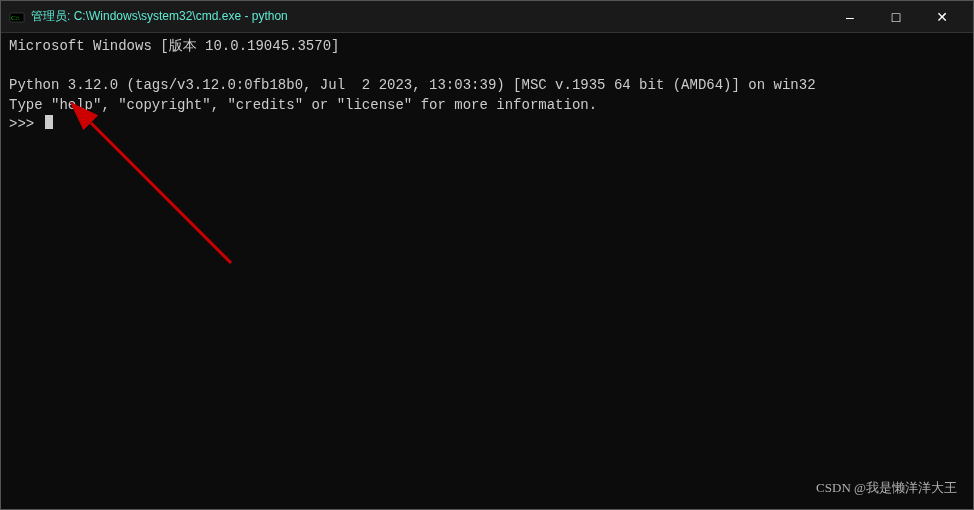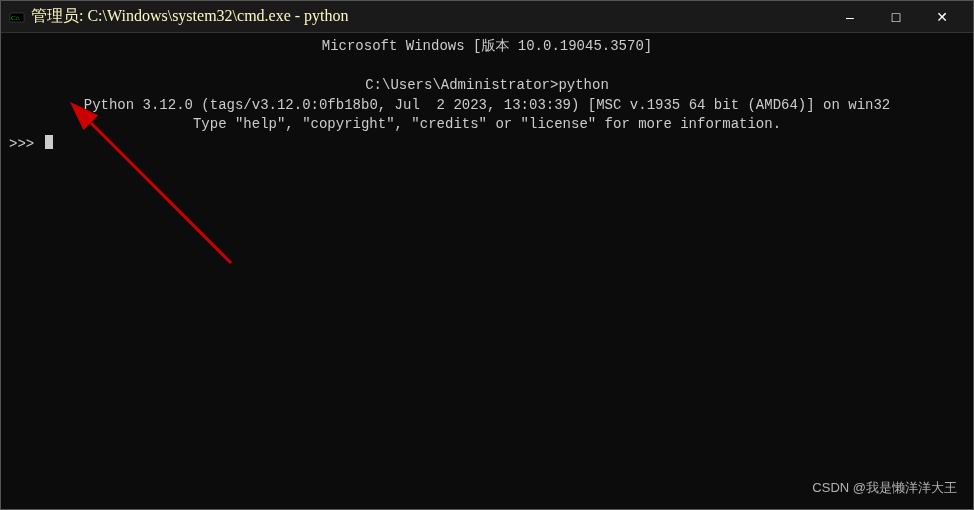--- a/index.html
+++ b/index.html
@@ -42,24 +42,24 @@
       align-items: center;
       justify-content: center;
     }
 
     .title-bar-icon svg {
       width: 16px;
       height: 16px;
     }
 
     .title-bar-text {
-      color: #fef9c3;
-      font-size: 16px;
+      color: #5eead4;
+      font-size: 12px;
       flex: 1;
-      font-family: Liberation Serif, serif;
+      font-family: Liberation Sans, sans-serif;
     }
 
     .title-bar-controls {
       display: flex;
       gap: 0;
     }
 
     .title-bar-btn {
       width: 46px;
       height: 32px;
@@ -82,21 +82,20 @@
       font-size: 14px;
       line-height: 1.4;
       font-family: 'Consolas', 'Courier New', monospace;
       position: relative;
       overflow: hidden;
     }
 
     .console-line {
       white-space: pre;
       min-height: 1.4em;
-      text-align: center;
     }
 
     .prompt-line {
       display: flex;
     }
 
     .cursor {
       display: inline-block;
       width: 8px;
       height: 14px;
@@ -118,21 +117,21 @@
       left: 60px;
       pointer-events: none;
     }
 
     .watermark {
       position: absolute;
       bottom: 12px;
       right: 16px;
       color: #cccccc;
       font-size: 13px;
-      font-family: Liberation Sans, sans-serif;
+      font-family: Liberation Serif, serif;
       opacity: 0.85;
     }
   </style>
 </head>
 <body>
 
 <div class="window">
 
   <div class="title-bar">
     <div class="title-bar-icon">
@@ -146,21 +145,20 @@
     <div class="title-bar-controls">
       <button class="title-bar-btn">–</button>
       <button class="title-bar-btn">□</button>
       <button class="title-bar-btn close-btn">✕</button>
     </div>
   </div>
 
   <div class="console-body">
     <div class="console-line">Microsoft Windows [版本 10.0.19045.3570]</div>
     <div class="console-line">&nbsp;</div>
-    <div class="console-line">C:\Users\Administrator&gt;python</div>
     <div class="console-line">Python 3.12.0 (tags/v3.12.0:0fb18b0, Jul  2 2023, 13:03:39) [MSC v.1935 64 bit (AMD64)] on win32</div>
     <div class="console-line">Type "help", "copyright", "credits" or "license" for more information.</div>
     <div class="console-line prompt-line">
       <span>&gt;&gt;&gt; </span>
       <span class="cursor"></span>
     </div>
 
     <div class="arrow-overlay">
       <svg width="220" height="200" viewBox="0 0 220 200">
 

